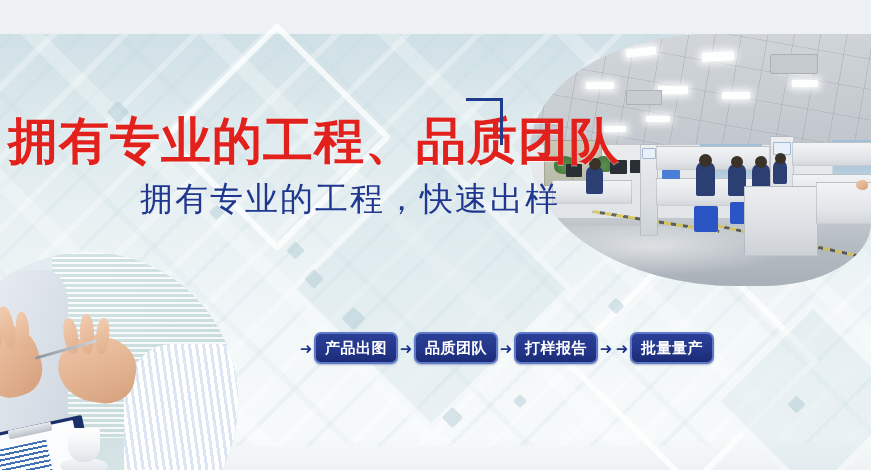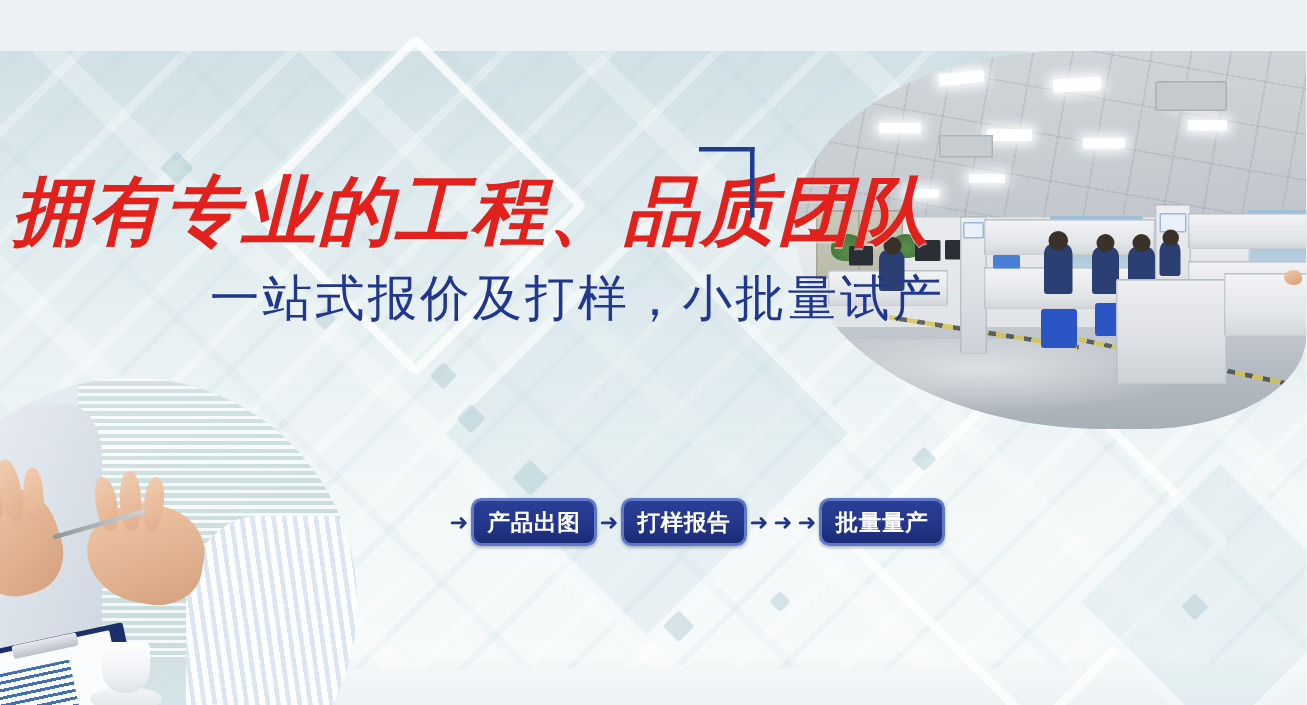--- a/index.html
+++ b/index.html
@@ -300,21 +300,20 @@
     position: absolute;
     left: 8px; top: 116px;
     z-index: 20;
     font-size: 50px;
     font-weight: bold;
     letter-spacing: 1px;
     color: #e2211c;
     line-height: 1;
     white-space: nowrap;
     text-shadow: 0 1px 0 rgba(255,255,255,.5);
-    font-style: italic;
   }
   .subtitle {
     position: absolute;
     left: 140px; top: 182px;
     z-index: 20;
     font-size: 33px;
     font-weight: normal;
     letter-spacing: 2px;
     color: #20378f;
     line-height: 1;
@@ -492,26 +491,27 @@
     <div class="cup" style="left:130px; top:176px; width:32px; height:34px;"></div>
 
     <div class="paper-sheet" style="left:118px; top:222px; width:96px; height:54px;"></div>
 
   </div>
 
   <div class="headline">拥有专业的工程、品质团队</div>
 
   <div class="corner-bracket"></div>
 
-  <div class="subtitle">一站式报价及打样，小批量试产</div>
+  <div class="subtitle">拥有专业的工程，快速出样</div>
 
   <div class="flow">
     <div class="flow-arrow">➜</div>
     <div class="flow-step">产品出图</div>
     <div class="flow-arrow">➜</div>
+    <div class="flow-step">品质团队</div>
+    <div class="flow-arrow">➜</div>
     <div class="flow-step">打样报告</div>
-    <div class="flow-arrow">➜</div>
     <div class="flow-arrow">➜</div>
     <div class="flow-arrow">➜</div>
     <div class="flow-step">批量量产</div>
   </div>
 
 </div>
 
 </body></html>

